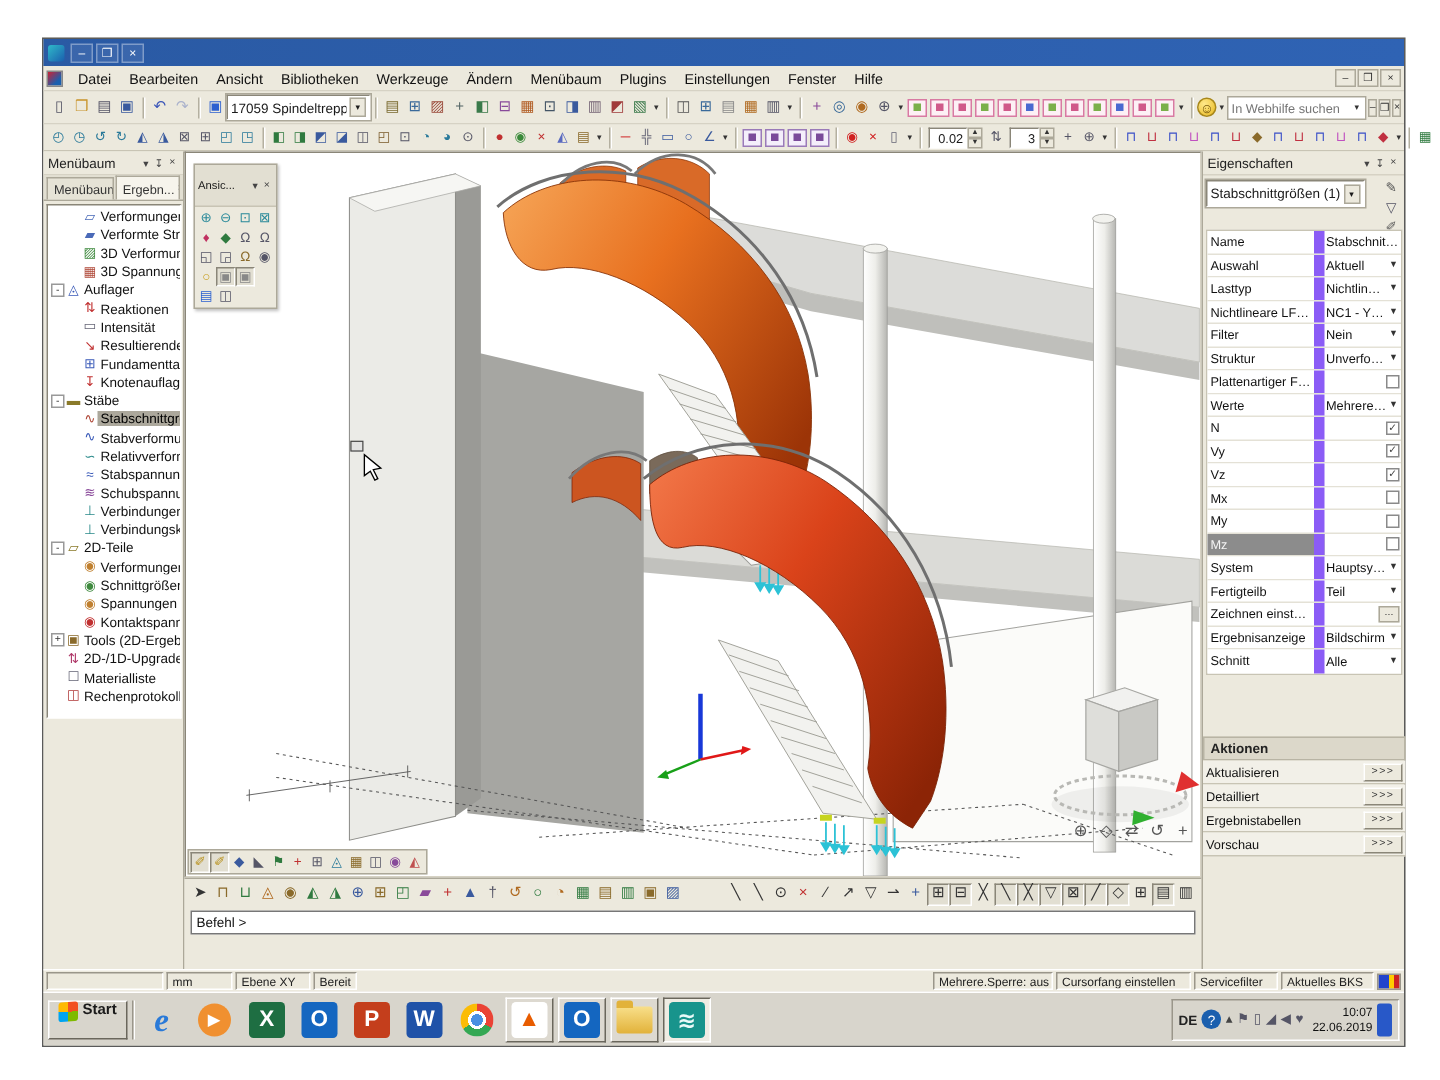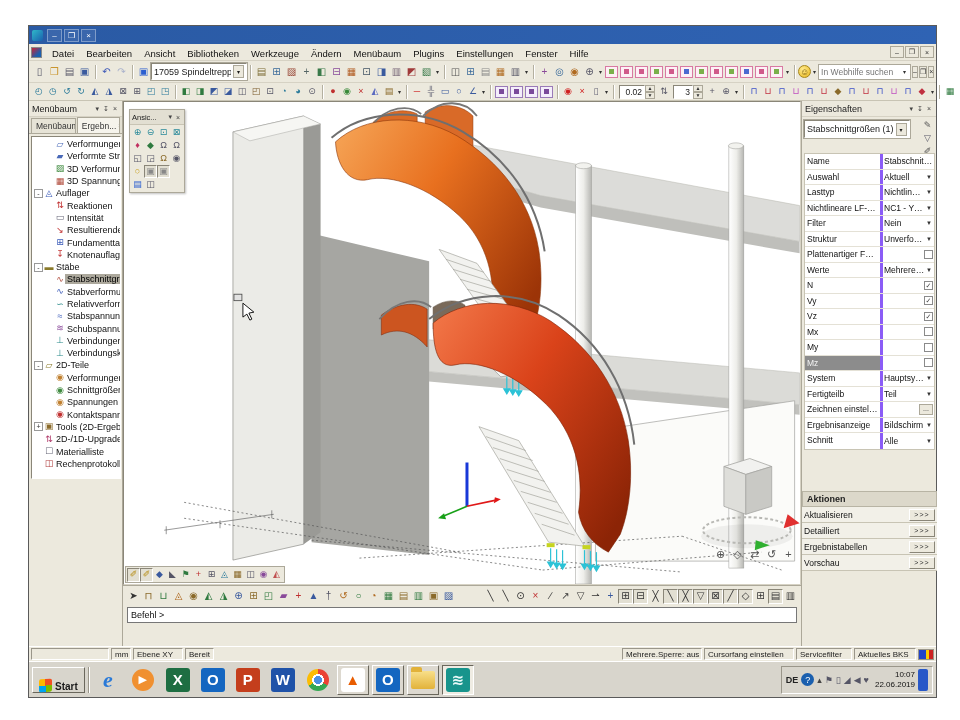--- a/index.html
+++ b/index.html
@@ -57,21 +57,21 @@
   .titem{display:flex;align-items:center;height:12.3px;font-size:9px;white-space:nowrap;color:#111;}
   .titem .exp{width:9px;height:9px;flex:none;margin-right:1px;font-size:7px;line-height:8px;text-align:center;color:#333;}
   .titem.hasexp .exp{border:1px solid #999;background:#fff;}
   .titem .tico{width:10px;flex:none;font-size:9px;line-height:1;text-align:center;font-style:normal;}
   .titem .tlabel{padding:0 2px;overflow:hidden;}
   .titem.sel .tlabel{background:#aca89c;color:#000;}
   
   .viewport{position:absolute;left:94px;top:75px;width:678px;height:484px;background:#fff;border:1px solid;border-color:#8a8678 #d6d2c4 #d6d2c4 #8a8678;}
   .scene{position:absolute;left:0;top:0;width:100%;height:100%;}
   .palette{position:absolute;left:5px;top:7px;width:56px;background:#ece9dd;border:1px solid #aca899;box-shadow:1px 1px 2px rgba(0,0,0,.25);}
-  .palette .phd{height:15px;display:flex;align-items:center;font-size:7.5px;padding:0 2px;background:#e2dfd2;border-bottom:1px solid #c8c4b4;}
+  .palette .phd{height:28px;display:flex;align-items:center;font-size:7.5px;padding:0 2px;background:#e2dfd2;border-bottom:1px solid #c8c4b4;}
   .palette .phd .pt{flex:1;overflow:hidden;white-space:nowrap;}
   .palette .pbody{display:flex;flex-wrap:wrap;padding:1px;}
   .palette .ic{width:13px;height:13px;}
   .palette .ic .g{font-size:9px;}
   .strip{position:absolute;left:1px;bottom:1px;height:17px;display:flex;align-items:center;background:#ece9dd;border:1px solid #aca899;padding:0 1px;}
   .strip .ic{width:13px;height:14px;}
   .strip .ic .g{font-size:9px;}
   .navicons{position:absolute;right:4px;bottom:22px;display:flex;gap:2px;}
   .navicons .ic{width:15px;height:15px;background:transparent;}
   .navicons .ic .g{font-size:11px;color:#555;}
@@ -83,21 +83,21 @@
   
   .rightpanel{position:absolute;left:772px;top:75px;width:135px;height:545px;background:#ece9dd;border-left:1px solid #aca899;}
   .rp-combo-row{height:34px;display:flex;padding:2px;gap:2px;}
   .rp-combo{flex:1;height:18px;margin-top:1px;}
   .rp-icons{width:44px;display:flex;flex-wrap:wrap;justify-content:flex-end;}
   .rp-icons .ic{width:13px;height:13px;}
   .rp-icons .ic .g{font-size:9px;}
   .pgrid{position:absolute;left:2px;top:52px;width:131px;background:#fff;border:1px solid #c8c4b4;}
   .prow{display:flex;height:15.5px;border-bottom:1px solid #e4e1d6;background:#fff;align-items:stretch;}
   .prow:last-child{border-bottom:none;}
-  .plabel{width:78px;flex:none;font-size:8.5px;padding:2px 2px 0;border-right:3px solid #8b5cf6;white-space:nowrap;overflow:hidden;text-overflow:ellipsis;color:#111;}
+  .plabel{width:78px;flex:none;font-size:8.5px;padding:2px 2px 0;border-right:7px solid #8b5cf6;white-space:nowrap;overflow:hidden;text-overflow:ellipsis;color:#111;}
   .prow.sel .plabel{background:#8c8c8c;color:#f4f4f4;}
   .pvalue{flex:1;display:flex;align-items:center;font-size:8.5px;padding:0 1px;overflow:hidden;color:#111;}
   .pval{flex:1;white-space:nowrap;overflow:hidden;text-overflow:ellipsis;}
   .parrow{display:none;font-size:6px;color:#333;padding:0 1px;}
   .t-dd .parrow{display:block;}
   .pcheck{display:none;width:9px;height:9px;border:1px solid #8a8a8a;background:#fff;margin-left:1px;font-size:7px;line-height:8px;text-align:center;color:#444;}
   .t-chk-on .pcheck,.t-chk-off .pcheck{display:block;}
   .t-chk-on .pcheck::before{content:"✓";}
   .pbtn{display:none;width:14px;height:11px;border:1px solid #aca899;background:#ece9dd;font-size:7px;line-height:8px;text-align:center;color:#333;}
   .t-btn .pbtn{display:block;}
@@ -106,21 +106,21 @@
   .arow{height:16px;display:flex;align-items:center;background:#f2f0e8;border-bottom:1px solid #c8c4b4;padding:0 2px;gap:2px;}
   .arow .al{flex:1;font-size:8.5px;white-space:nowrap;overflow:hidden;color:#111;}
   .abtn{width:26px;height:12px;border:1px solid;border-color:#fff #8a8678 #8a8678 #fff;background:#ece9dd;font-size:7px;letter-spacing:1px;display:flex;align-items:center;justify-content:center;color:#333;}
   
   .statusbar{position:absolute;left:0;top:620px;width:907px;height:15px;background:#ece9dd;border-top:1px solid #fff;display:flex;align-items:center;padding:1px 2px;gap:2px;}
   .seg{height:12px;border:1px solid;border-color:#9a968a #fff #fff #9a968a;font-size:8px;display:flex;align-items:center;padding:0 3px;white-space:nowrap;overflow:hidden;color:#222;flex:none;}
   .seg.grow{flex:1;}
   .flagic{width:16px;height:11px;border:1px solid #9a968a;flex:none;background:linear-gradient(90deg,#2244cc 0 50%,#ffcc00 50% 75%,#cc2222 75%);}
   
   .taskbar{position:absolute;left:0;top:635px;width:907px;height:36px;background:#d8d5cc;border-top:1px solid #fff;display:flex;align-items:center;padding:0 3px;gap:3px;}
-  .startbtn{height:26px;display:flex;align-items:flex-end;gap:3px;padding:0 6px;border:1px solid;border-color:#fff #6a675c #6a675c #fff;background:#d8d5cc;flex:none;}
+  .startbtn{height:26px;display:flex;align-items:flex-start;gap:3px;padding:0 6px;border:1px solid;border-color:#fff #6a675c #6a675c #fff;background:#d8d5cc;flex:none;}
   .winlogo{width:13px;height:13px;background:conic-gradient(#f25022 0 25%,#7fba00 0 50%,#00a4ef 0 75%,#ffb900 0);border-radius:2px;transform:skewY(-4deg);}
   .startbtn .sl{font-size:10px;font-weight:bold;}
   .tsep{width:1px;height:26px;background:#9a968a;box-shadow:1px 0 0 #fff;flex:none;}
   .app{width:32px;height:30px;display:flex;align-items:center;justify-content:center;flex:none;}
   .app .appic{width:24px;height:24px;display:flex;align-items:center;justify-content:center;font-size:15px;font-weight:bold;font-style:normal;border-radius:3px;}
   .app.round .appic{border-radius:50%;width:22px;height:22px;font-size:11px;}
   .app.ie .appic{font-size:22px;font-style:italic;font-family:"Liberation Serif","DejaVu Serif",serif;}
   .app.boxed{border:1px solid;border-color:#fff #6a675c #6a675c #fff;background:#ddd9d0;}
   .app.active{border-color:#6a675c #fff #fff #6a675c;background:#efece3;}
   .app.chrome .appic{border-radius:50%;width:22px;height:22px;background:radial-gradient(circle,#4a90e2 0 4px,#fff 4px 6px,transparent 6px),conic-gradient(#ea4335 0 33%,#34a853 0 66%,#fbbc05 0);}
@@ -1388,21 +1388,21 @@
           </div>
         </div>
     </div>
 
     <div class="statusbar">
       <span style="display:flex;gap:2px">
 
       <span class="seg" style="width: 78px;">
             <span></span>
           </span>
-          <span class="seg" style="width: 20px; text-align: right;">
+          <span class="seg" style="width: 44px; text-align: right;">
             <span>mm</span>
           </span>
           <span class="seg" style="width: 50px;">
             <span>Ebene XY</span>
           </span>
           <span class="seg grow">
             <span>Bereit</span>
           </span>
         </span>
       <span style="display:flex;gap:2px;margin-left:auto">

